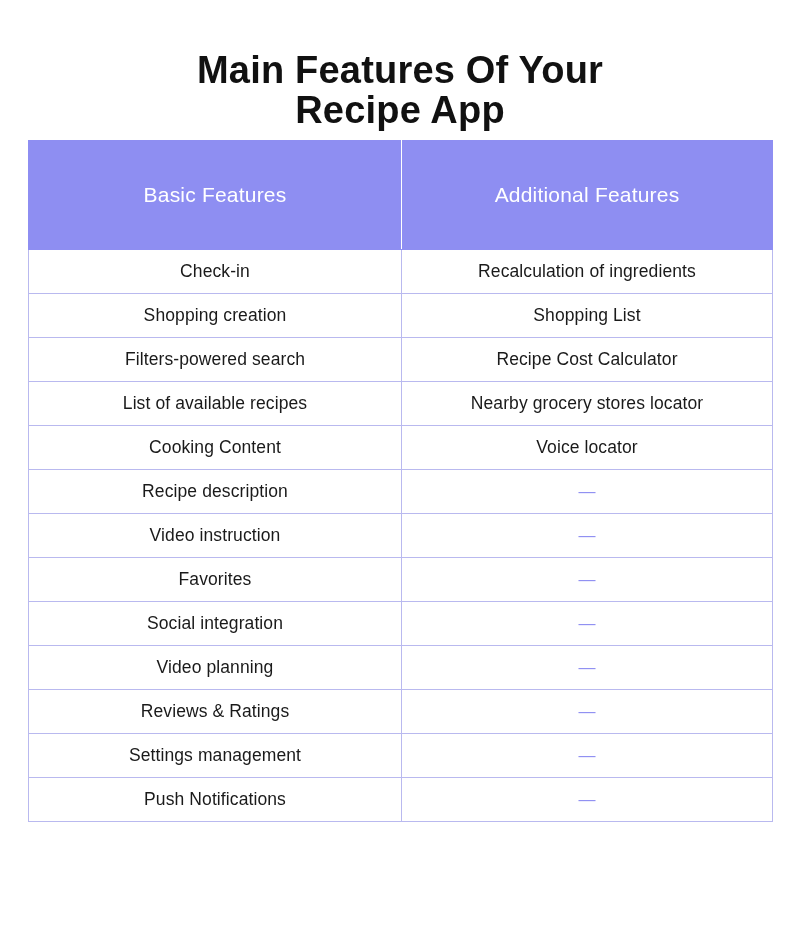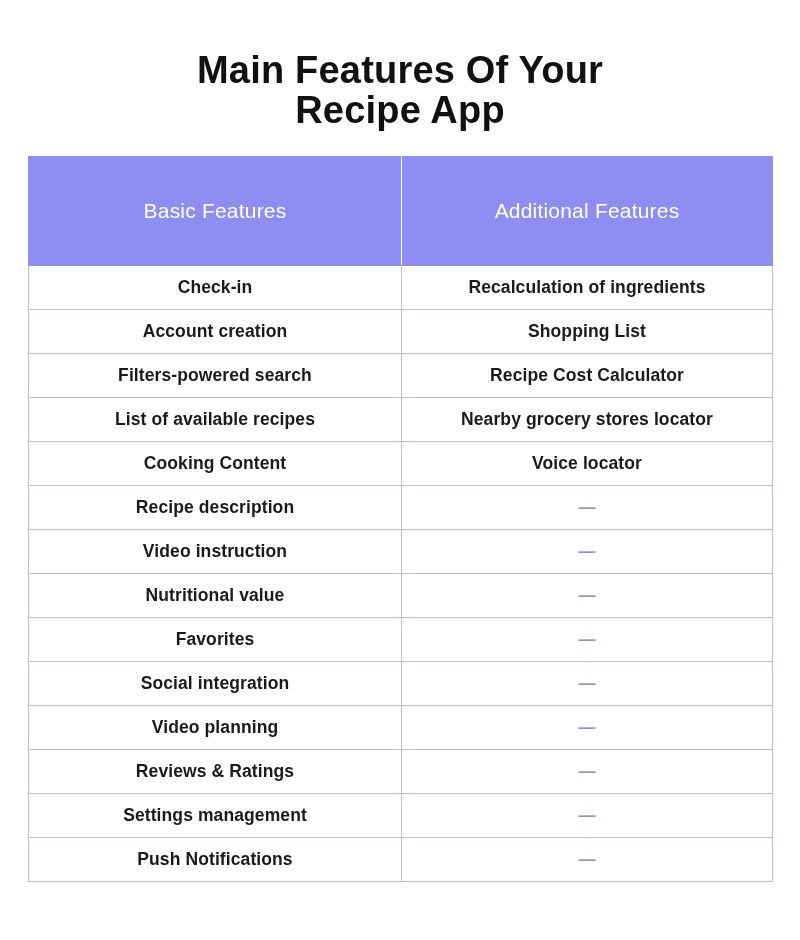--- a/index.html
+++ b/index.html
@@ -26,21 +26,21 @@
     font-weight: bold;
     line-height: 40px;
     letter-spacing: 0.2px;
     color: #111111;
     padding-top: 50px;
   }
   .title .line {
     display: block;
   }
   .table-wrap {
-    margin: 26px auto 0 auto;
+    margin: 10px auto 0 auto;
     width: 744px;
   }
   table {
     border-collapse: collapse;
     width: 744px;
     table-layout: fixed;
   }
   th, td {
     border: 1px solid #b9b9ef;
     padding: 0;
@@ -59,21 +59,20 @@
   thead th.col-left {
     border-right: 1px solid #ffffff;
   }
   tbody td {
     height: 43px;
     text-align: center;
     vertical-align: middle;
     font-size: 17.5px;
     color: #1a1a1a;
     letter-spacing: 0.1px;
-    font-weight: bold;
   }
   tbody td.dash {
     color: #8e8ef2;
     font-size: 17px;
   }
   col.c1 { width: 373px; }
   col.c2 { width: 371px; }
 </style>
 </head>
 <body>
@@ -96,45 +95,41 @@
           <th class="col-left">Basic Features</th>
           <th>Additional Features</th>
         </tr>
       </thead>
       <tbody id="table-body">
           <tr>
             <td>Check-in</td>
             <td>Recalculation of ingredients</td>
           </tr>
           <tr>
-            <td>Account creation</td>
+            <td>Shopping creation</td>
             <td>Shopping List</td>
           </tr>
           <tr>
             <td>Filters-powered search</td>
             <td>Recipe Cost Calculator</td>
           </tr>
           <tr>
             <td>List of available recipes</td>
             <td>Nearby grocery stores locator</td>
           </tr>
           <tr>
             <td>Cooking Content</td>
             <td>Voice locator</td>
           </tr>
           <tr>
             <td>Recipe description</td>
             <td class="dash">—</td>
           </tr>
           <tr>
             <td>Video instruction</td>
-            <td class="dash">—</td>
-          </tr>
-          <tr>
-            <td>Nutritional value</td>
             <td class="dash">—</td>
           </tr>
           <tr>
             <td>Favorites</td>
             <td class="dash">—</td>
           </tr>
           <tr>
             <td>Social integration</td>
             <td class="dash">—</td>
           </tr>

